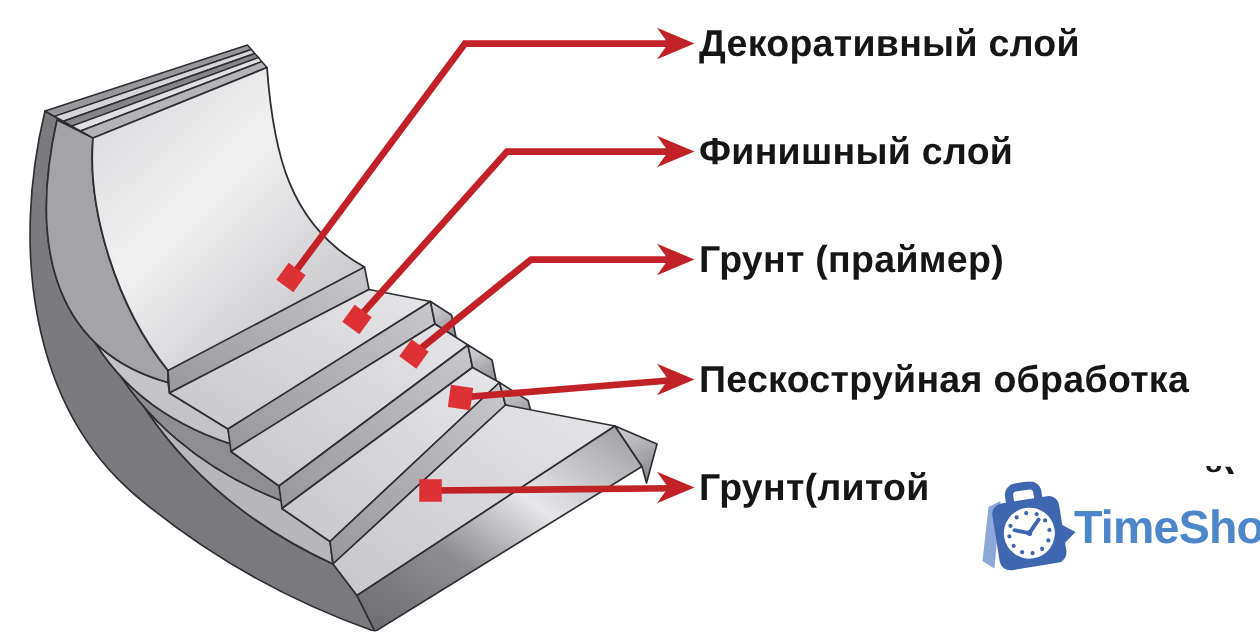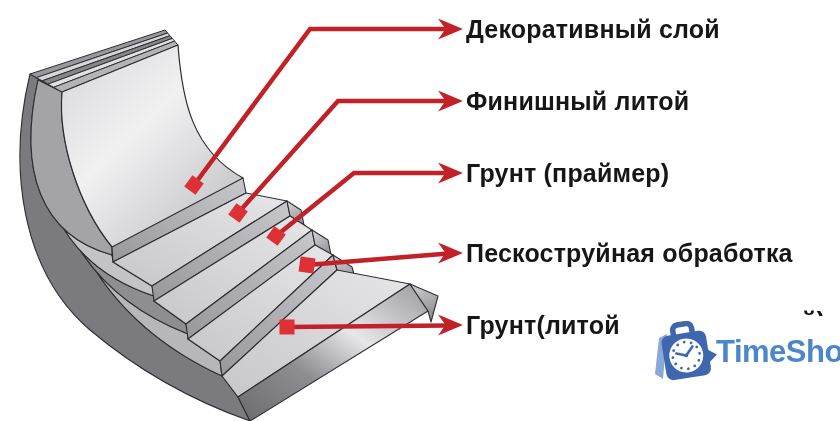--- a/index.html
+++ b/index.html
@@ -122,21 +122,21 @@
     <g fill="#c22127">
       <path d="M0,0 L-25,-10.5 L-17.5,0 L-25,10.5 Z" transform="translate(463,29)"></path>
       <path d="M0,0 L-25,-10.5 L-17.5,0 L-25,10.5 Z" transform="translate(463,101)"></path>
       <path d="M0,0 L-25,-10.5 L-17.5,0 L-25,10.5 Z" transform="translate(463,173)"></path>
       <path d="M0,0 L-25,-10.5 L-17.5,0 L-25,10.5 Z" transform="translate(463,253)"></path>
       <path d="M0,0 L-25,-10.5 L-17.5,0 L-25,10.5 Z" transform="translate(463,325)"></path>
     </g>
   </svg>
 
   <div class="layer-label" id="label-1">Декоративный слой</div>
-  <div class="layer-label" id="label-2">Финишный литой</div>
+  <div class="layer-label" id="label-2">Финишный слой</div>
   <div class="layer-label" id="label-4">Пескоструйная обработка</div>
   <div class="layer-label" id="label-3">Грунт (праймер)</div>
   <div class="layer-label" id="label-5">Грунт(литой</div>
 
   <div id="label-clipped-fragment">ий)</div>
 
   <div id="watermark">
     <svg id="stopwatch-svg" width="74" height="70" viewBox="0 0 74 70">
       <path d="M7,17 L15,13 L11,58 L3,53 Z" fill="#8aa8d8"></path>
       <g transform="rotate(-9 34 36)">

